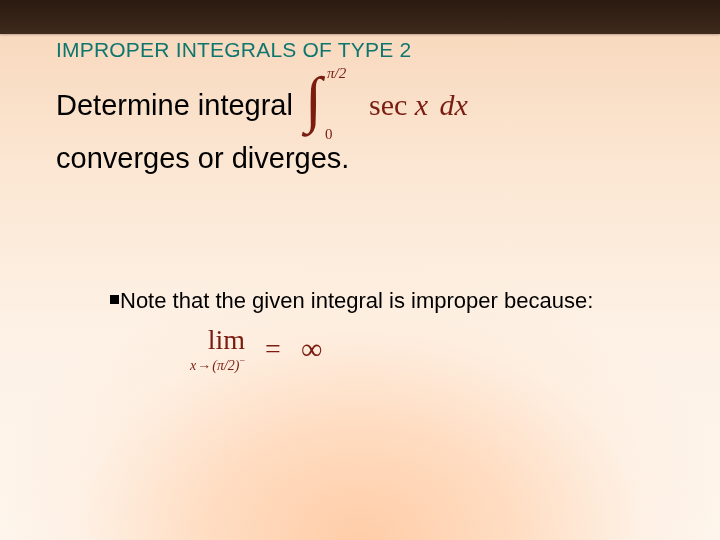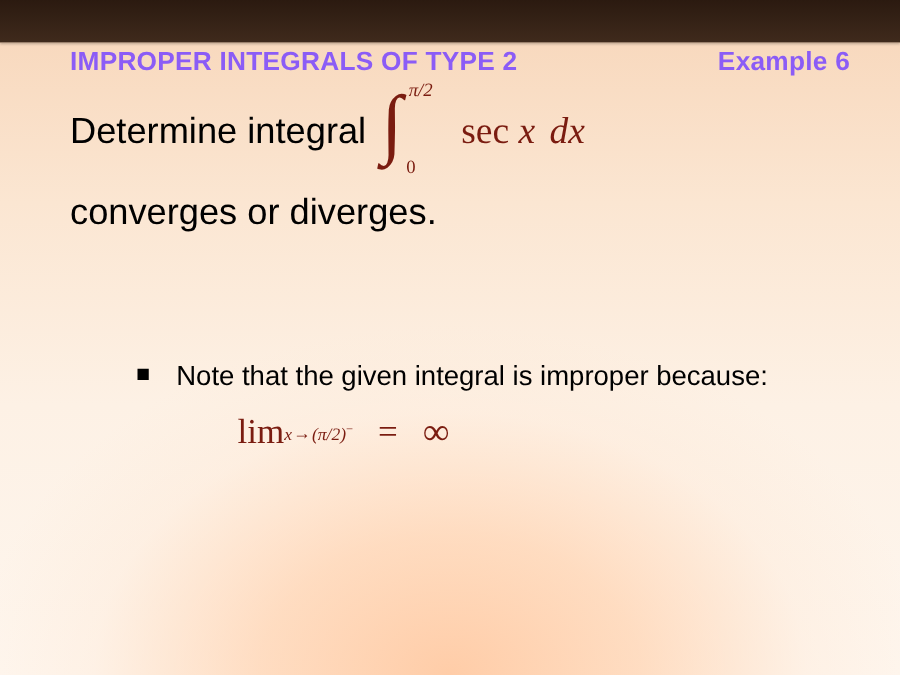--- a/index.html
+++ b/index.html
@@ -17,37 +17,37 @@
     top: 0; left: 0; right: 0;
     height: 34px;
     background: linear-gradient(to bottom, #2b1a10, #3f2a1c);
     box-shadow: 0 1px 2px rgba(0,0,0,0.25);
   }
   .header {
     position: absolute;
     top: 38px;
     left: 56px;
     right: 30px;
-    font-weight: bold;
+    font-weight: normal;
     font-size: 21px;
     letter-spacing: 0.2px;
-    color: #8b5cf6;
+    color: #0f766e;
   }
   .header .ex { float: right; margin-right: 10px; }
   .main {
     position: absolute;
     top: 78px;
     left: 56px;
     right: 40px;
     font-size: 29px;
     line-height: 1.55;
     color: #000;
   }
   .line1 { display: flex; align-items: center; gap: 14px; }
-  .line2 { margin-top: 16px; }
+  .line2 { margin-top: 4px; }
   .integral-block {
     display: inline-flex;
     align-items: center;
     font-family: "Times New Roman", Times, serif;
     color: #7a1c10;
     font-style: italic;
     font-size: 30px;
     line-height: 1;
   }
   .int-core { position: relative; display: inline-block; width: 30px; height: 54px; }
@@ -79,55 +79,54 @@
   .integrand .dx { margin-left: 4px; }
   .note-block {
     position: absolute;
     top: 286px;
     left: 110px;
     right: 60px;
     font-size: 22px;
     line-height: 1.35;
     color: #000;
   }
-  .bullet-row { display: flex; gap: 22px; text-align: right; }
+  .bullet-row { display: flex; gap: 1px; text-align: right; }
   .bullet {
     width: 9px; height: 9px;
     background: #000;
     margin-top: 9px;
     flex: 0 0 auto;
   }
   .limit-block {
     margin-top: 10px;
     margin-left: 80px;
     font-family: "Times New Roman", Times, serif;
     color: #7a1c10;
     font-size: 28px;
     display: flex;
     align-items: center;
     gap: 14px;
   }
-  .lim-stack { display: inline-flex; align-items: center; line-height: 1; }
+  .lim-stack { display: inline-flex; flex-direction: column; align-items: flex-end; line-height: 1; }
   .lim-word { font-style: normal; font-size: 28px; }
   .lim-sub { font-size: 14px; font-style: italic; margin-top: 2px; }
   .lim-sub .arr { font-style: normal; padding: 0 1px; }
   .lim-sub sup { font-size: 10px; font-style: normal; vertical-align: super; }
   .secx { font-style: italic; }
   .secx .roman { font-style: normal; }
   .eq { font-style: normal; padding: 0 6px; }
   .inf { font-style: normal; font-size: 30px; }
 </style>
 </head>
 <body>
 
 <div class="darkbar"></div>
 
 <div class="header">
   <span>IMPROPER INTEGRALS OF TYPE 2</span>
-  <span class="ex">Example 6</span>
 </div>
 
 <div class="main">
   <div class="line1">
     <span>Determine integral</span>
     <span class="integral-block">
       <span class="int-core">
         <span class="int-sign">∫</span>
         <span class="int-upper">
           <span class="pi">π</span><span>/2</span>

